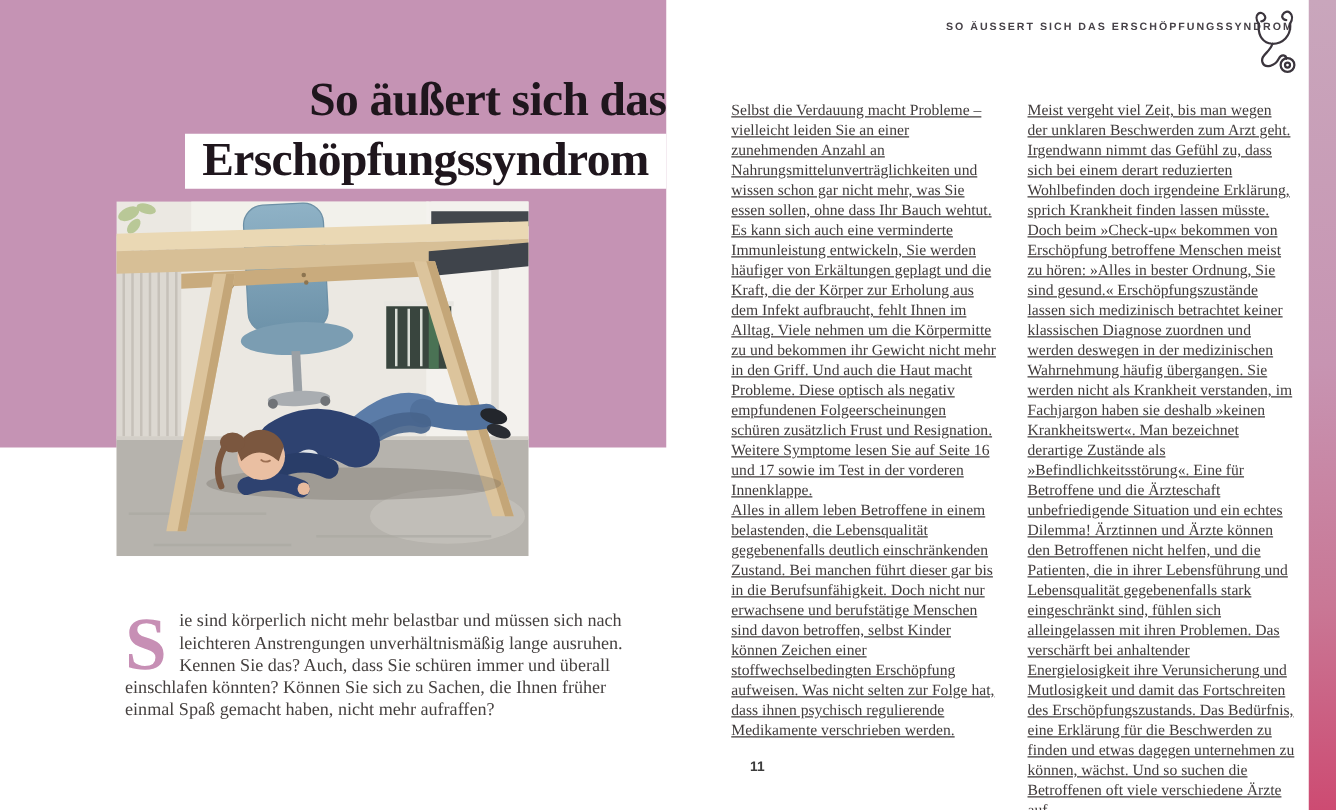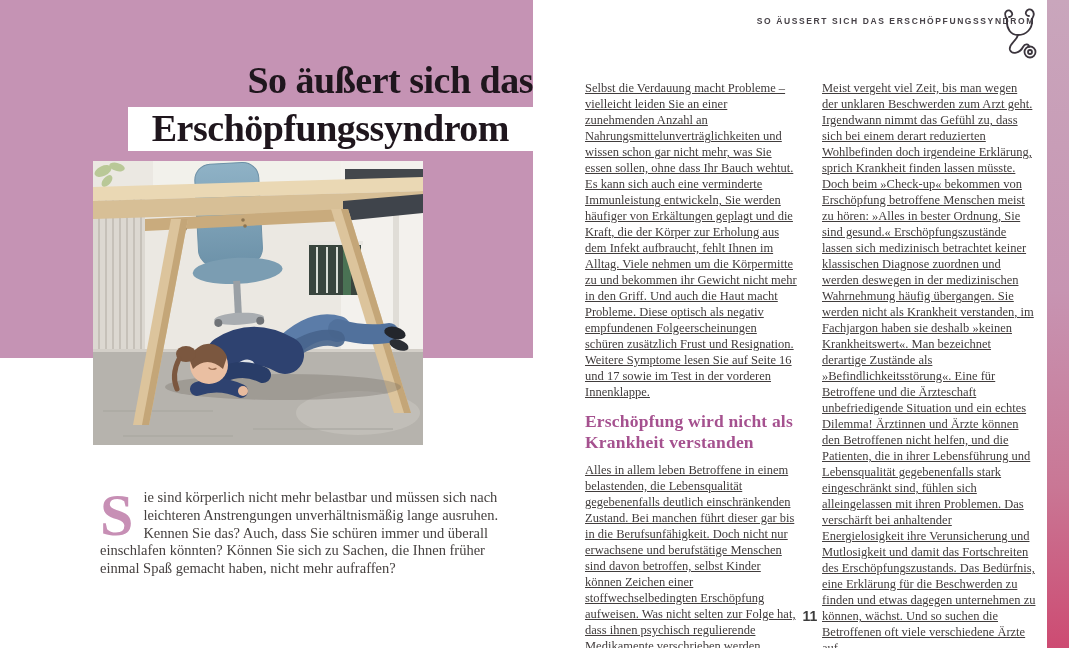--- a/index.html
+++ b/index.html
@@ -6,21 +6,21 @@
   .canvas{position:relative;width:1069px;height:648px;background:#ffffff;overflow:hidden;
           font-family:"Liberation Serif", serif;}
 
   
   .pink-block{position:absolute;left:0;top:0;width:533px;height:358px;
               background:var(--pink-block,#c593b4);}
   .title{position:absolute;left:0;top:56px;width:533px;margin:0;text-align:right;
          font-family:"Liberation Serif",serif;font-weight:bold;font-size:38px;
          line-height:48px;letter-spacing:-0.5px;color:var(--title-ink,#1f161d);}
   .title .t1{display:block;}
-  .title .t2{display:inline-block;background:#ffffff;line-height:38px;padding:2px 24px 4px;margin-top:3px;}
+  .title .t2{display:inline-block;background:#ffffff;line-height:38px;padding:2px 14px 4px;margin-top:3px;}
 
   .photo{position:absolute;left:93px;top:161px;width:330px;height:284px;overflow:hidden;}
   .photo svg{display:block;}
 
   .intro{position:absolute;left:100px;top:489px;width:412px;margin:0;
          font-size:14.5px;line-height:17.8px;color:#45403f;hyphens:auto;}
   .dropcap{float:left;font-size:60px;line-height:48px;padding:2px 10px 0 0;
            font-weight:bold;color:var(--dropcap-pink,#c78fb5);}
 
   
@@ -31,22 +31,22 @@
 
   .col{position:absolute;top:80px;font-size:12.5px;line-height:16px;
        color:var(--body-ink,#413c3c);hyphens:auto;}
   .col p{margin:0;text-decoration:underline;}
   .col1{left:585px;width:212px;}
   .col2{left:822px;width:214px;}
   .subhead{margin:11px 0 9px 0;font-family:"Liberation Serif",serif;font-weight:bold;
            font-size:17.5px;line-height:21px;letter-spacing:0.2px;
            color:var(--accent-heading,#a5518f);}
 
-  .pagenum{position:absolute;left:585px;top:608px;width:450px;text-align:center;
-           font-family:"Liberation Sans",sans-serif;font-weight:bold;font-size:14px;color:#3c3c3c;}
+  .pagenum{position:absolute;left:600px;top:608px;width:450px;text-align:left;
+           font-family:"Liberation Sans",sans-serif;font-weight:bold;font-size:11px;color:#3c3c3c;}
 
   .strip{position:absolute;left:1047px;top:0;width:22px;height:648px;
          background:linear-gradient(180deg,var(--strip-top,#c9a6bc) 0%,#c794b2 45%,#c97795 75%,var(--strip-bottom,#cd4b72) 100%);}
 </style>
 </head>
 <body>
 
 <div class="canvas">
 
   <div>
@@ -159,21 +159,20 @@
           <path d="M11,13 C10,23 15,29 22,29 C30,29 37,23 36,13"></path>
           <path d="M22,29 C20,36 12,38 14,44 C16,49 24,47 27,41 C29,37 33,38 33,41"></path>
           <circle cx="34" cy="46" r="5.5"></circle>
           <circle cx="34" cy="46" r="2"></circle>
         </g>
       </svg>
     </div>
 
     <div class="col col1">
       <p>Selbst die Verdauung macht Probleme – vielleicht leiden Sie an einer zunehmenden Anzahl an Nahrungsmittelunverträglichkeiten und wissen schon gar nicht mehr, was Sie essen sollen, ohne dass Ihr Bauch wehtut. Es kann sich auch eine verminderte Immunleistung entwickeln, Sie werden häufiger von Erkältungen geplagt und die Kraft, die der Körper zur Erholung aus dem Infekt aufbraucht, fehlt Ihnen im Alltag. Viele nehmen um die Körpermitte zu und bekommen ihr Gewicht nicht mehr in den Griff. Und auch die Haut macht Probleme. Diese optisch als negativ empfundenen Folgeerscheinungen schüren zusätzlich Frust und Resignation. Weitere Symptome lesen Sie auf Seite 16 und 17 sowie im Test in der vorderen Innenklappe.</p>
-      <h2 class="subhead">Erschöpfung wird nicht als Krankheit verstanden</h2>
       <p>Alles in allem leben Betroffene in einem belastenden, die Lebensqualität gegebenenfalls deutlich einschränkenden Zustand. Bei manchen führt dieser gar bis in die Berufsunfähigkeit. Doch nicht nur erwachsene und berufstätige Menschen sind davon betroffen, selbst Kinder können Zeichen einer stoffwechselbedingten Erschöpfung aufweisen. Was nicht selten zur Folge hat, dass ihnen psychisch regulierende Medikamente verschrieben werden.</p>
     </div>
 
     <div class="col col2">
       <p>Meist vergeht viel Zeit, bis man wegen der unklaren Beschwerden zum Arzt geht. Irgendwann nimmt das Gefühl zu, dass sich bei einem derart reduzierten Wohlbefinden doch irgendeine Erklärung, sprich Krankheit finden lassen müsste. Doch beim »Check-up« bekommen von Erschöpfung betroffene Menschen meist zu hören: »Alles in bester Ordnung, Sie sind gesund.« Erschöpfungszustände lassen sich medizinisch betrachtet keiner klassischen Diagnose zuordnen und werden deswegen in der medizinischen Wahrnehmung häufig übergangen. Sie werden nicht als Krankheit verstanden, im Fachjargon haben sie deshalb »keinen Krankheitswert«. Man bezeichnet derartige Zustände als »Befindlichkeitsstörung«. Eine für Betroffene und die Ärzteschaft unbefriedigende Situation und ein echtes Dilemma! Ärztinnen und Ärzte können den Betroffenen nicht helfen, und die Patienten, die in ihrer Lebensführung und Lebensqualität gegebenenfalls stark eingeschränkt sind, fühlen sich alleingelassen mit ihren Problemen. Das verschärft bei anhaltender Energielosigkeit ihre Verunsicherung und Mutlosigkeit und damit das Fortschreiten des Erschöpfungszustands. Das Bedürfnis, eine Erklärung für die Beschwerden zu finden und etwas dagegen unternehmen zu können, wächst. Und so suchen die Betroffenen oft viele verschiedene Ärzte auf.</p>
     </div>
 
     <div class="pagenum">11</div>
     <div class="strip"></div>
   </div>

